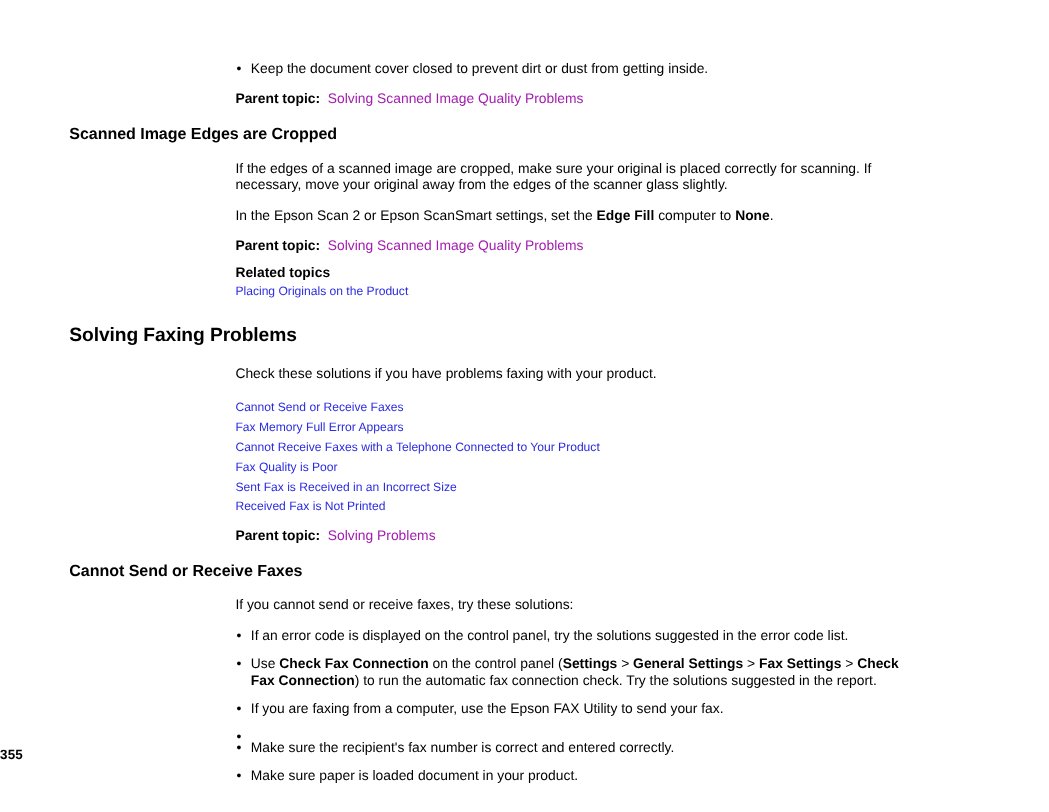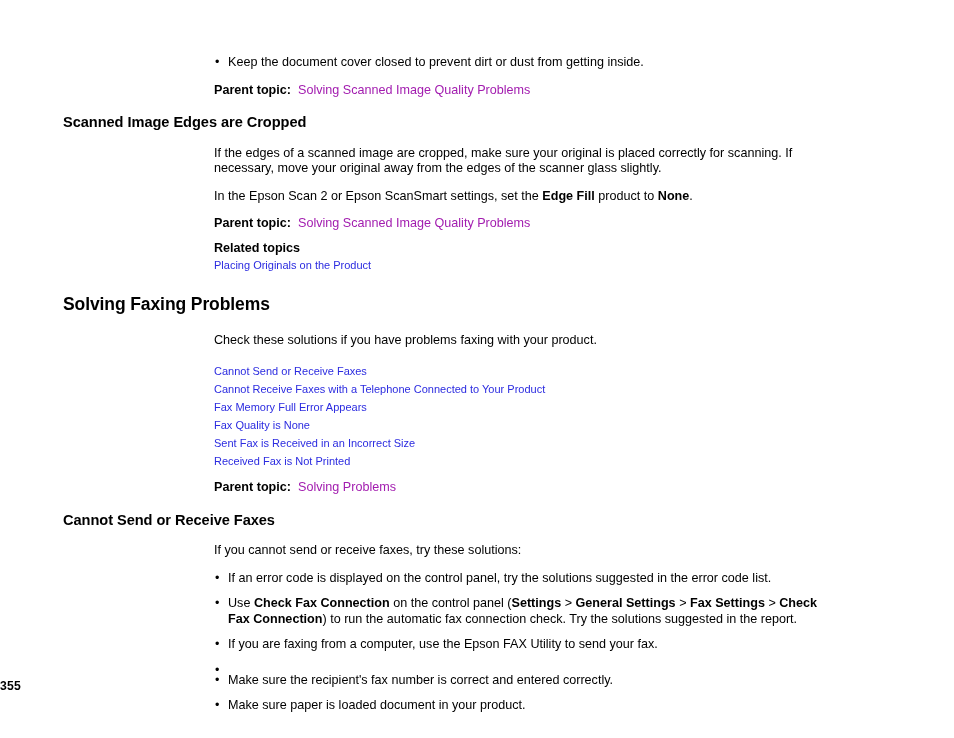--- a/index.html
+++ b/index.html
@@ -139,21 +139,21 @@
 
   <div class="heading-col h2">Scanned Image Edges are Cropped</div>
 
   <div class="gap-14"></div>
 
   <div class="body-col para">If the edges of a scanned image are cropped, make sure your original is placed correctly for scanning. If necessary, move your original away from the edges of the scanner glass slightly.</div>
 
   <div class="gap-12"></div>
 
   <div class="body-col para">
-    <span>In the Epson Scan 2 or Epson ScanSmart settings, set the </span><span class="label-bold">Edge Fill</span><span> product to </span><span class="label-bold">None</span><span>.</span>
+    <span>In the Epson Scan 2 or Epson ScanSmart settings, set the </span><span class="label-bold">Edge Fill</span><span> computer to </span><span class="label-bold">None</span><span>.</span>
   </div>
 
   <div class="gap-12"></div>
 
   <div class="body-col parent-topic">
     <span class="label-bold">Parent topic:</span>
     <span>&nbsp;</span><a class="inline-link">Solving Scanned Image Quality Problems</a>
   </div>
 
   <div class="gap-8"></div>
@@ -169,23 +169,23 @@
   <div class="heading-col h1">Solving Faxing Problems</div>
 
   <div class="gap-18"></div>
 
   <div class="body-col para">Check these solutions if you have problems faxing with your product.</div>
 
   <div class="gap-14"></div>
 
   <div class="body-col">
     <a class="link">Cannot Send or Receive Faxes</a>
+    <a class="link">Fax Memory Full Error Appears</a>
     <a class="link">Cannot Receive Faxes with a Telephone Connected to Your Product</a>
-    <a class="link">Fax Memory Full Error Appears</a>
-    <a class="link">Fax Quality is None</a>
+    <a class="link">Fax Quality is Poor</a>
     <a class="link">Sent Fax is Received in an Incorrect Size</a>
     <a class="link">Received Fax is Not Printed</a>
   </div>
 
   <div class="gap-10"></div>
 
   <div class="body-col parent-topic">
     <span class="label-bold">Parent topic:</span>
     <span>&nbsp;</span><a class="inline-link">Solving Problems</a>
   </div>

